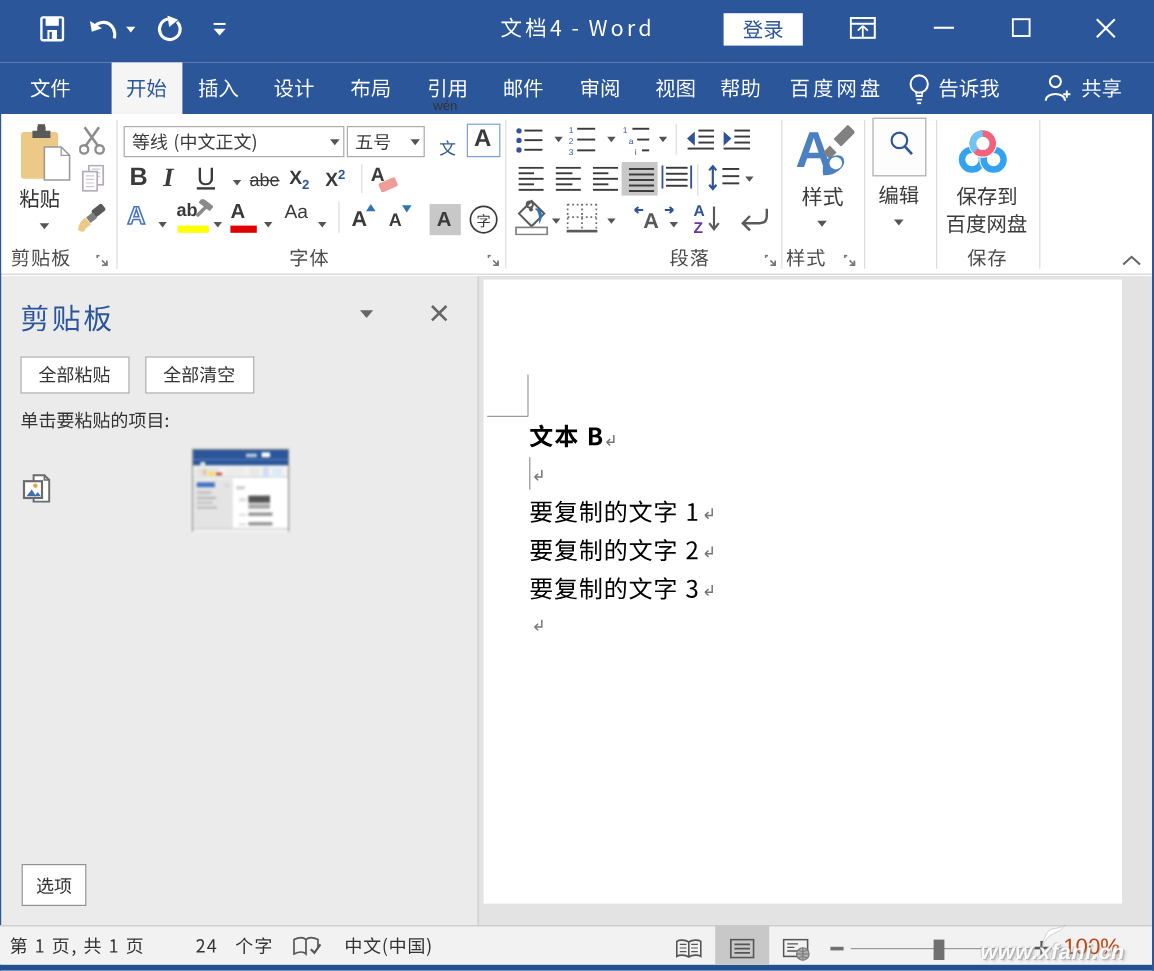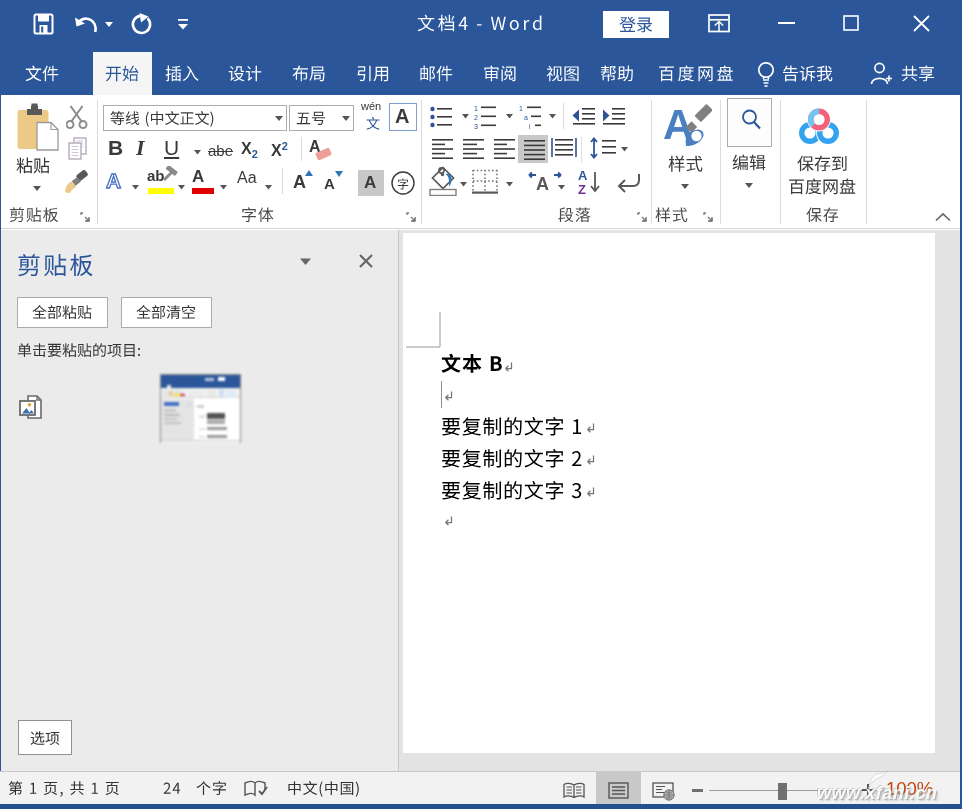--- a/index.html
+++ b/index.html
@@ -147,21 +147,21 @@
 <svg style="position:absolute;left:274px;top:115px;" width="10" height="7" viewBox="0 0 10 7">
     <path d="M1 1 L9 1 L5 6 Z" fill="#555"></path>
   </svg>
 <div style="position:absolute;left:289px;top:105px;width:65px;height:26px;background:#fff;border:1px solid #ababab;"></div>
 <svg style="position:absolute;left:296px;top:108.2px;overflow:visible" width="32" height="19">
     <path transform="translate(0,15.8)" d="M2.6 -6.8V-5.7H5.4C5.1 -3.9 4.8 -2.1 4.5 -0.7H0.8V0.4H14.2V-0.7H11.1C11.4 -2.7 11.6 -5.1 11.7 -6.7L10.8 -6.8L10.6 -6.8H6.8L7.3 -10H13.1V-11.1H1.8V-10H6.1C6 -9 5.8 -7.9 5.6 -6.8ZM5.8 -0.7C6 -2.1 6.3 -3.9 6.6 -5.7H10.4C10.3 -4.3 10.1 -2.3 9.9 -0.7Z M18.9 -11H26V-8.9H18.9ZM17.8 -12V-7.9H27.2V-12ZM15.9 -6.6V-5.6H19C18.7 -4.6 18.4 -3.6 18 -2.9H25.9C25.6 -1.1 25.3 -0.3 24.9 0C24.8 0.1 24.6 0.1 24.2 0.1C23.8 0.1 22.7 0.1 21.7 0C21.9 0.3 22 0.8 22.1 1.1C23.1 1.2 24.1 1.2 24.6 1.2C25.2 1.1 25.5 1.1 25.9 0.8C26.4 0.3 26.8 -0.9 27.2 -3.4C27.2 -3.5 27.2 -3.9 27.2 -3.9H19.7L20.3 -5.6H29V-6.6Z" fill="#3a3a3a"></path>
   </svg>
 <svg style="position:absolute;left:341px;top:115px;" width="10" height="7" viewBox="0 0 10 7">
     <path d="M1 1 L9 1 L5 6 Z" fill="#555"></path>
   </svg>
-<div style="position:absolute;left:361px;top:101px;font-family:'Liberation Sans',sans-serif;font-size:11px;color:#333;font-weight:normal;white-space:nowrap;line-height:1;">wén</div>
+<div style="position:absolute;left:361px;top:84px;font-family:'Liberation Sans',sans-serif;font-size:11px;color:#333;font-weight:normal;white-space:nowrap;line-height:1;">wén</div>
 <svg style="position:absolute;left:366px;top:114.3px;overflow:visible" width="16" height="18">
     <path transform="translate(0,14.7)" d="M5.9 -11.5C6.3 -10.8 6.8 -9.9 7 -9.3L8.1 -9.7C7.9 -10.3 7.4 -11.2 7 -11.9ZM0.7 -9.3V-8.3H2.9C3.7 -6.1 4.8 -4.3 6.3 -2.8C4.7 -1.5 2.8 -0.6 0.5 0.1C0.7 0.4 1.1 0.8 1.2 1.1C3.5 0.3 5.4 -0.7 7 -2C8.6 -0.6 10.5 0.4 12.8 1C13 0.7 13.3 0.3 13.5 0.1C11.3 -0.5 9.4 -1.5 7.8 -2.8C9.3 -4.3 10.3 -6 11.1 -8.3H13.4V-9.3ZM7.1 -3.5C5.7 -4.9 4.7 -6.5 4 -8.3H10C9.3 -6.4 8.3 -4.8 7.1 -3.5Z" fill="#2b579a"></path>
   </svg>
 <div style="position:absolute;left:389px;top:103px;width:28px;height:28px;border:1.5px solid #7da0d0;"></div>
 <div style="position:absolute;left:395px;top:106px;font-family:'Liberation Sans',sans-serif;font-size:20px;color:#3a3a3a;font-weight:bold;white-space:nowrap;line-height:1;">A</div>
 <div style="position:absolute;left:108px;top:137px;font-family:'Liberation Sans',sans-serif;font-size:21px;color:#3a3a3a;font-weight:normal;white-space:nowrap;line-height:1;"><b>B</b></div>
 <div style="position:absolute;left:136px;top:137px;font-family:'Liberation Sans',sans-serif;font-size:22px;color:#3a3a3a;font-weight:bold;white-space:nowrap;line-height:1;"><i style="font-family:'Liberation Serif',serif">I</i></div>
 <div style="position:absolute;left:164px;top:137px;font-family:'Liberation Sans',sans-serif;font-size:21px;color:#3a3a3a;font-weight:normal;white-space:nowrap;line-height:1;"><u>U</u></div>
 <svg style="position:absolute;left:193px;top:149px;" width="9" height="6" viewBox="0 0 9 6">
     <path d="M1 1 L8 1 L4.5 5.5 Z" fill="#555"></path>

